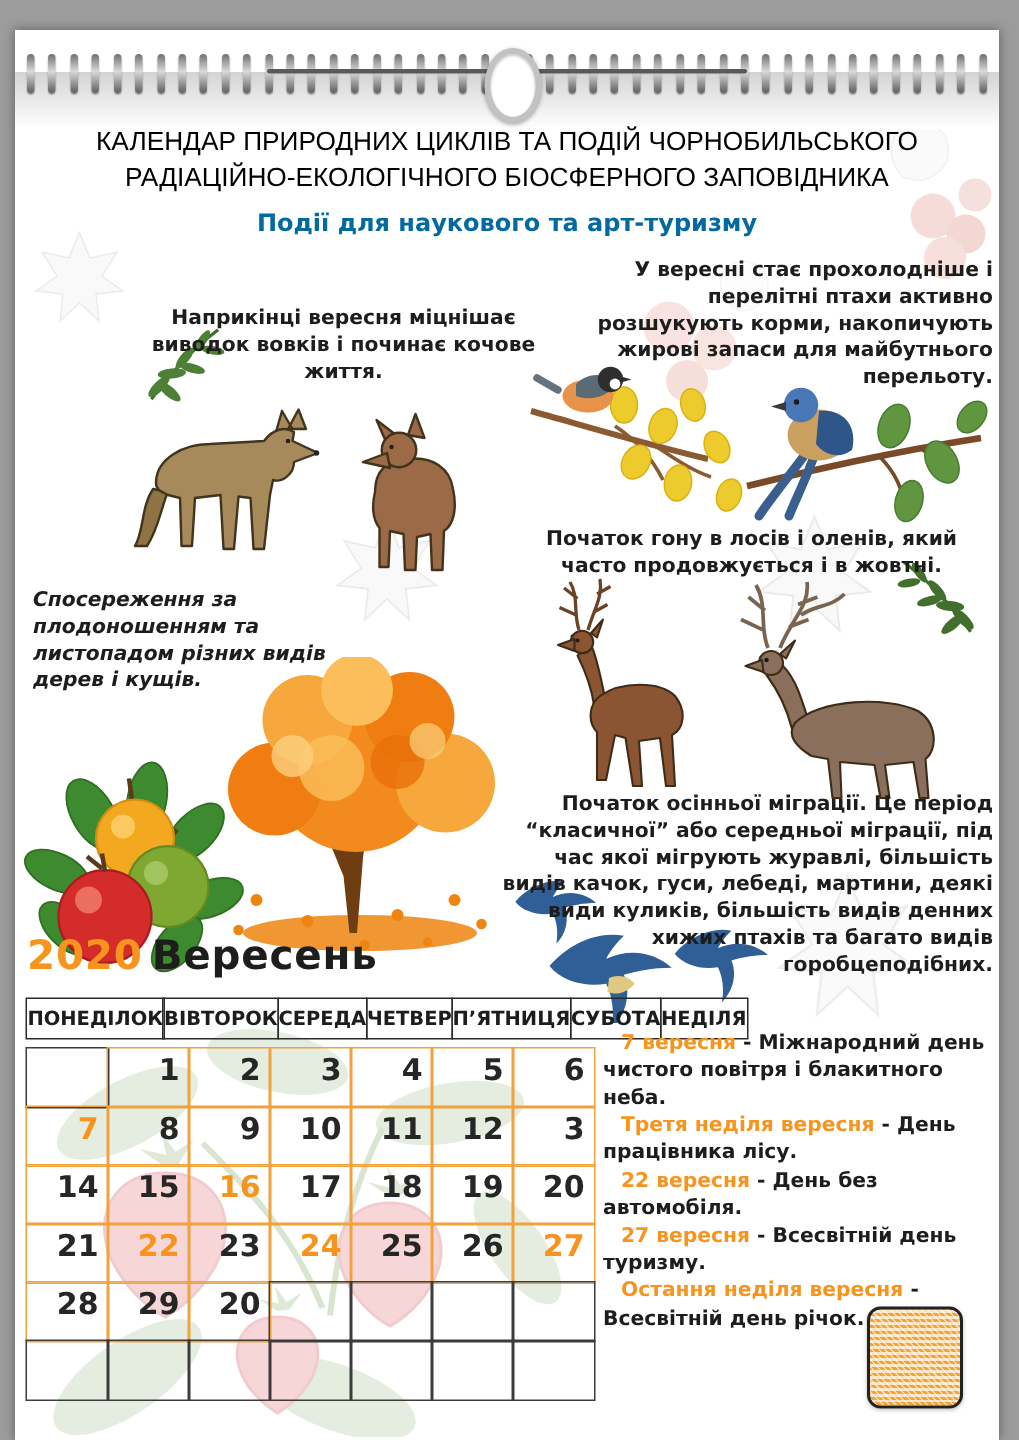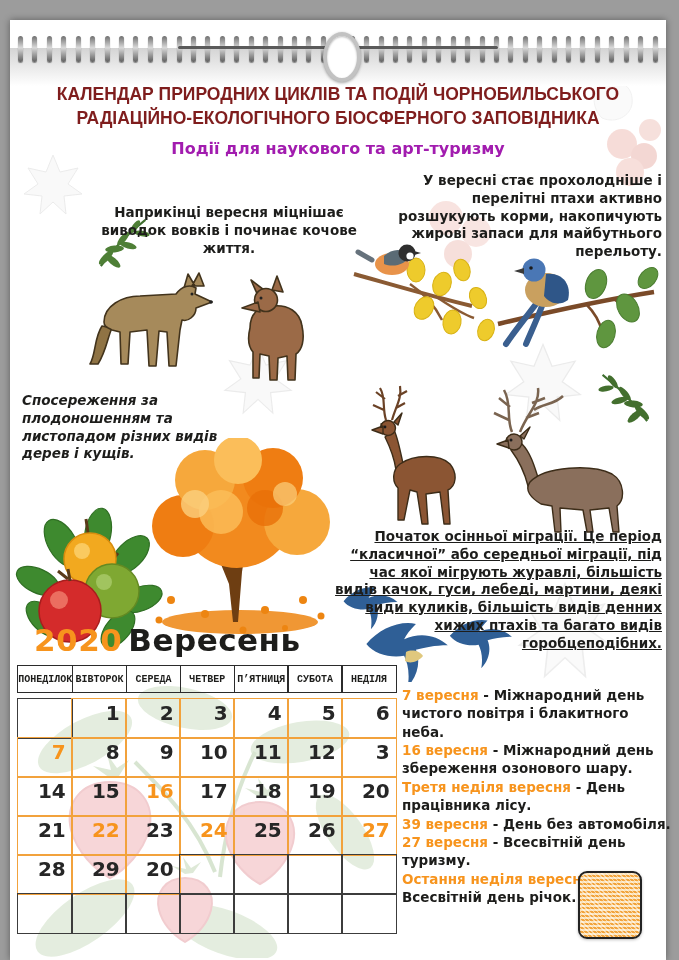--- a/index.html
+++ b/index.html
@@ -20,65 +20,65 @@
   .ring{width:5px;height:26px;border-radius:3px;
     background:linear-gradient(180deg,#6f6f6f,#d9d9d9 45%,#5f5f5f);
     box-shadow:0 1px 1px rgba(0,0,0,.45);}
   .wire-bar{position:absolute;left:168px;width:320px;top:26px;height:3px;
     background:#5a5a5a;border-radius:2px;z-index:6;}
   .hanger{position:absolute;left:313px;top:12px;width:30px;height:42px;
     border:4px solid #c2c2c2;border-radius:50%;background:#ffffff;
     box-shadow:0 1px 3px rgba(0,0,0,.35), inset 0 1px 2px rgba(0,0,0,.25);z-index:7;}
 
   .title{position:absolute;left:28px;top:62px;width:600px;text-align:center;
-    font-family:"Liberation Sans",sans-serif;font-weight:bold;
-    font-size:17.5px;line-height:1.38;color:#7f1d1d;z-index:3;}
+    font-family:"Liberation Sans",sans-serif;font-weight:normal;
+    font-size:17.5px;line-height:1.38;color:#000000;z-index:3;}
   .subtitle{position:absolute;left:28px;top:119px;width:600px;text-align:center;
-    font-weight:bold;font-size:16px;color:#a21caf;z-index:3;}
+    font-weight:bold;font-size:16px;color:#0369a1;z-index:3;}
 
   .note{position:absolute;font-weight:bold;color:#1d1d1b;
     font-size:13.5px;line-height:1.32;z-index:3;}
   #note-wolves{left:84px;top:184px;width:270px;text-align:center;}
   #note-birds{left:360px;top:152px;width:292px;text-align:right;}
   #note-rut{left:330px;top:331px;width:322px;text-align:center;}
   #note-observation{left:12px;top:372px;width:242px;text-align:left;font-style:italic;}
-  #note-migration{left:322px;top:508px;width:330px;text-align:right;text-decoration:underline;}
+  #note-migration{left:322px;top:508px;width:330px;text-align:right;}
 
   .illo{position:absolute;z-index:2;}
   #illo-sprig-left{left:84px;top:192px;}
   #illo-wolves{left:78px;top:240px;}
   #illo-birds{left:340px;top:206px;}
   #illo-sprig-right{left:578px;top:348px;}
   #illo-deer{left:350px;top:362px;}
   #illo-tree{left:115px;top:418px;}
   #illo-fruits{left:4px;top:483px;}
   #illo-swallows{left:326px;top:562px;}
   .wm{position:absolute;z-index:0;}
 
-  .month-line{position:absolute;left:24px;top:602px;z-index:3;
-    font-weight:bold;font-size:31px;letter-spacing:.5px;}
+  .month-line{position:absolute;left:8px;top:602px;z-index:3;
+    font-weight:bold;font-size:27px;letter-spacing:.5px;}
   .month-year{color:#f7941d;}
   .month-name{color:#1d1d1b;margin-left:6px;}
 
   .cal-head{position:absolute;left:8px;top:646px;width:378px;z-index:2;
     display:grid;grid-template-columns:repeat(7,1fr);}
   .wd-cell{border:1.5px solid #2b2b2b;margin:-0.75px;height:26px;
     display:flex;align-items:center;justify-content:center;
-    font-weight:bold;font-size:10px;color:#1d1d1b;background:transparent;font-family:Liberation Mono, monospace;}
+    font-weight:bold;font-size:13px;color:#1d1d1b;background:transparent;}
   .cal-grid{position:absolute;left:8px;top:679px;width:378px;z-index:2;
     display:grid;grid-template-columns:repeat(7,1fr);grid-auto-rows:39px;}
   .day-cell{border:1.5px solid #f2a23c;margin:-0.75px;
     font-weight:bold;font-size:20px;color:#262626;
     text-align:right;padding:2px 6px 0 0;box-sizing:border-box;background:transparent;}
   .day-cell.empty{border-color:#3c3c3c;}
   .day-cell.hl{color:#f7941d;}
 
   .events{position:absolute;left:392px;top:666px;width:272px;z-index:3;
     font-weight:bold;font-size:13.5px;line-height:1.36;color:#1d1d1b;}
-  .ev-date{color:#f7941d;}
+  .ev-date{color:#f7941d;margin-left:12px;}
 
   .qr{position:absolute;left:568px;top:851px;width:60px;height:64px;z-index:3;
     border:2.5px solid #222;border-radius:9px;
     background:
       repeating-linear-gradient(45deg, rgba(255,255,255,.55) 0 1px, rgba(255,255,255,0) 1px 3px),
       repeating-linear-gradient(0deg, #f2a43c 0 2px, #fbe3bb 2px 4px),
       repeating-linear-gradient(90deg, #f2a43c 0 2px, #fbe3bb 2px 4px);
     box-shadow:0 1px 3px rgba(0,0,0,.25);}
 </style>
 </head>
@@ -189,20 +189,21 @@
   </svg>
 
   <div class="title">
     <span style="display:block">КАЛЕНДАР ПРИРОДНИХ ЦИКЛІВ ТА ПОДІЙ ЧОРНОБИЛЬСЬКОГО</span>
     <span style="display:block">РАДІАЦІЙНО-ЕКОЛОГІЧНОГО БІОСФЕРНОГО ЗАПОВІДНИКА</span>
   </div>
   <div class="subtitle">Події для наукового та арт-туризму</div>
 
   <div class="note" id="note-wolves">Наприкінці вересня міцнішає виводок вовків і починає кочове життя.</div>
   <div class="note" id="note-birds">У вересні стає прохолодніше і перелітні птахи активно розшукують корми, накопичують жирові запаси для майбутнього перельоту.</div>
+  <div class="note" id="note-rut">Початок гону в лосів і оленів, який часто продовжується і в жовтні.</div>
   <div class="note" id="note-observation">Спосереження за плодоношенням та листопадом різних видів дерев і кущів.</div>
   <div class="note" id="note-migration">Початок осінньої міграції. Це період “класичної” або середньої міграції, під час якої мігрують журавлі, більшість видів качок, гуси, лебеді, мартини, деякі види куликів, більшість видів денних хижих птахів та багато видів горобцеподібних.</div>
 
   <svg class="illo" id="illo-sprig-left" width="60" height="62" viewBox="0 0 70 70">
     <path d="M8,62 C22,44 36,26 60,8" stroke="#3f6f2f" stroke-width="2.5" fill="none"></path>
     <g fill="#4e7f36">
       <ellipse cx="14" cy="52" rx="11" ry="4" transform="rotate(-45 14 52)"></ellipse>
       <ellipse cx="24" cy="42" rx="11" ry="4" transform="rotate(-5 24 42)"></ellipse>
       <ellipse cx="22" cy="56" rx="11" ry="4" transform="rotate(40 22 56)"></ellipse>
       <ellipse cx="34" cy="30" rx="10" ry="3.6" transform="rotate(-50 34 30)"></ellipse>
@@ -412,22 +413,21 @@
       <div class="day-cell empty"></div>
       <div class="day-cell empty"></div>
       <div class="day-cell empty"></div>
       <div class="day-cell empty"></div>
       <div class="day-cell empty"></div>
       <div class="day-cell empty"></div>
     </div>
 
   <div class="events">
       <div><span class="ev-date">7 вересня</span><span> - Міжнародний день чистого повітря і блакитного неба.</span></div>
-      <div><span class="ev-date">16 вересня</span><span> - Міжнародний день збереження озонового шару.</span></div>
       <div><span class="ev-date">Третя неділя вересня</span><span> - День працівника лісу.</span></div>
-      <div><span class="ev-date">39 вересня</span><span> - День без автомобіля.</span></div>
+      <div><span class="ev-date">22 вересня</span><span> - День без автомобіля.</span></div>
       <div><span class="ev-date">27 вересня</span><span> - Всесвітній день туризму.</span></div>
       <div><span class="ev-date">Остання неділя вересня</span><span> - Всесвітній день річок.</span></div>
     </div>
 
   <div class="qr"></div>
 
 </div>
 
 </body></html>

